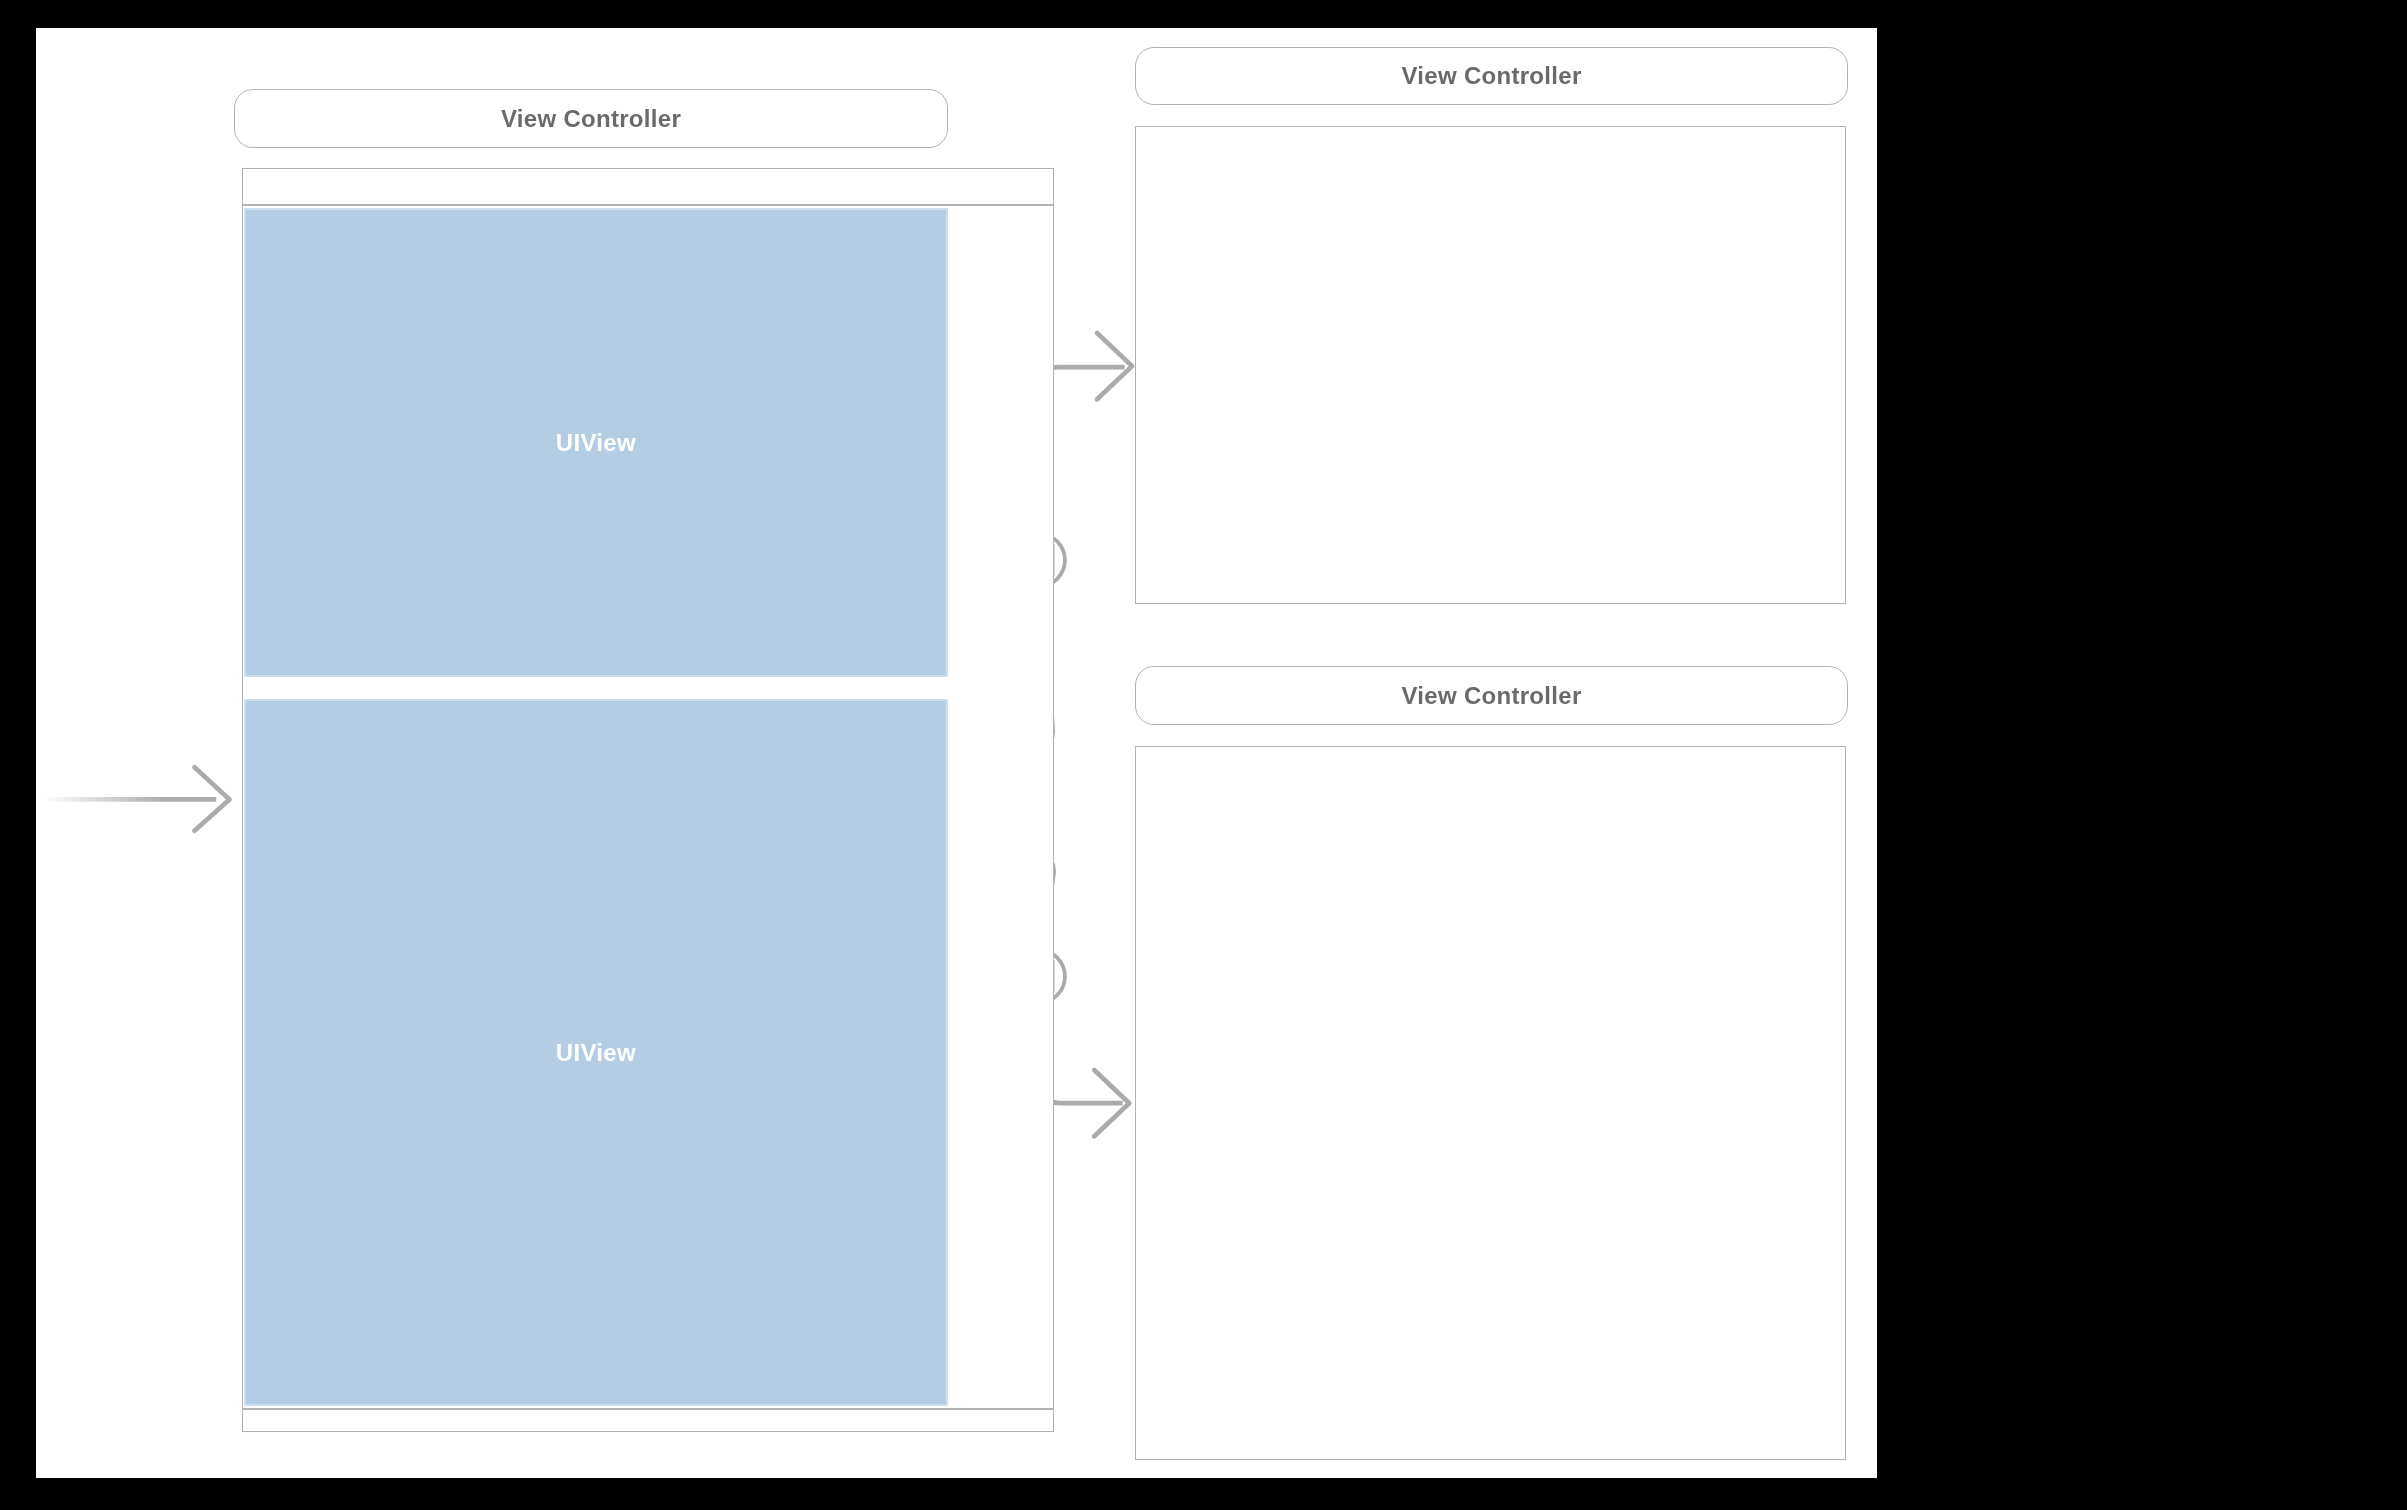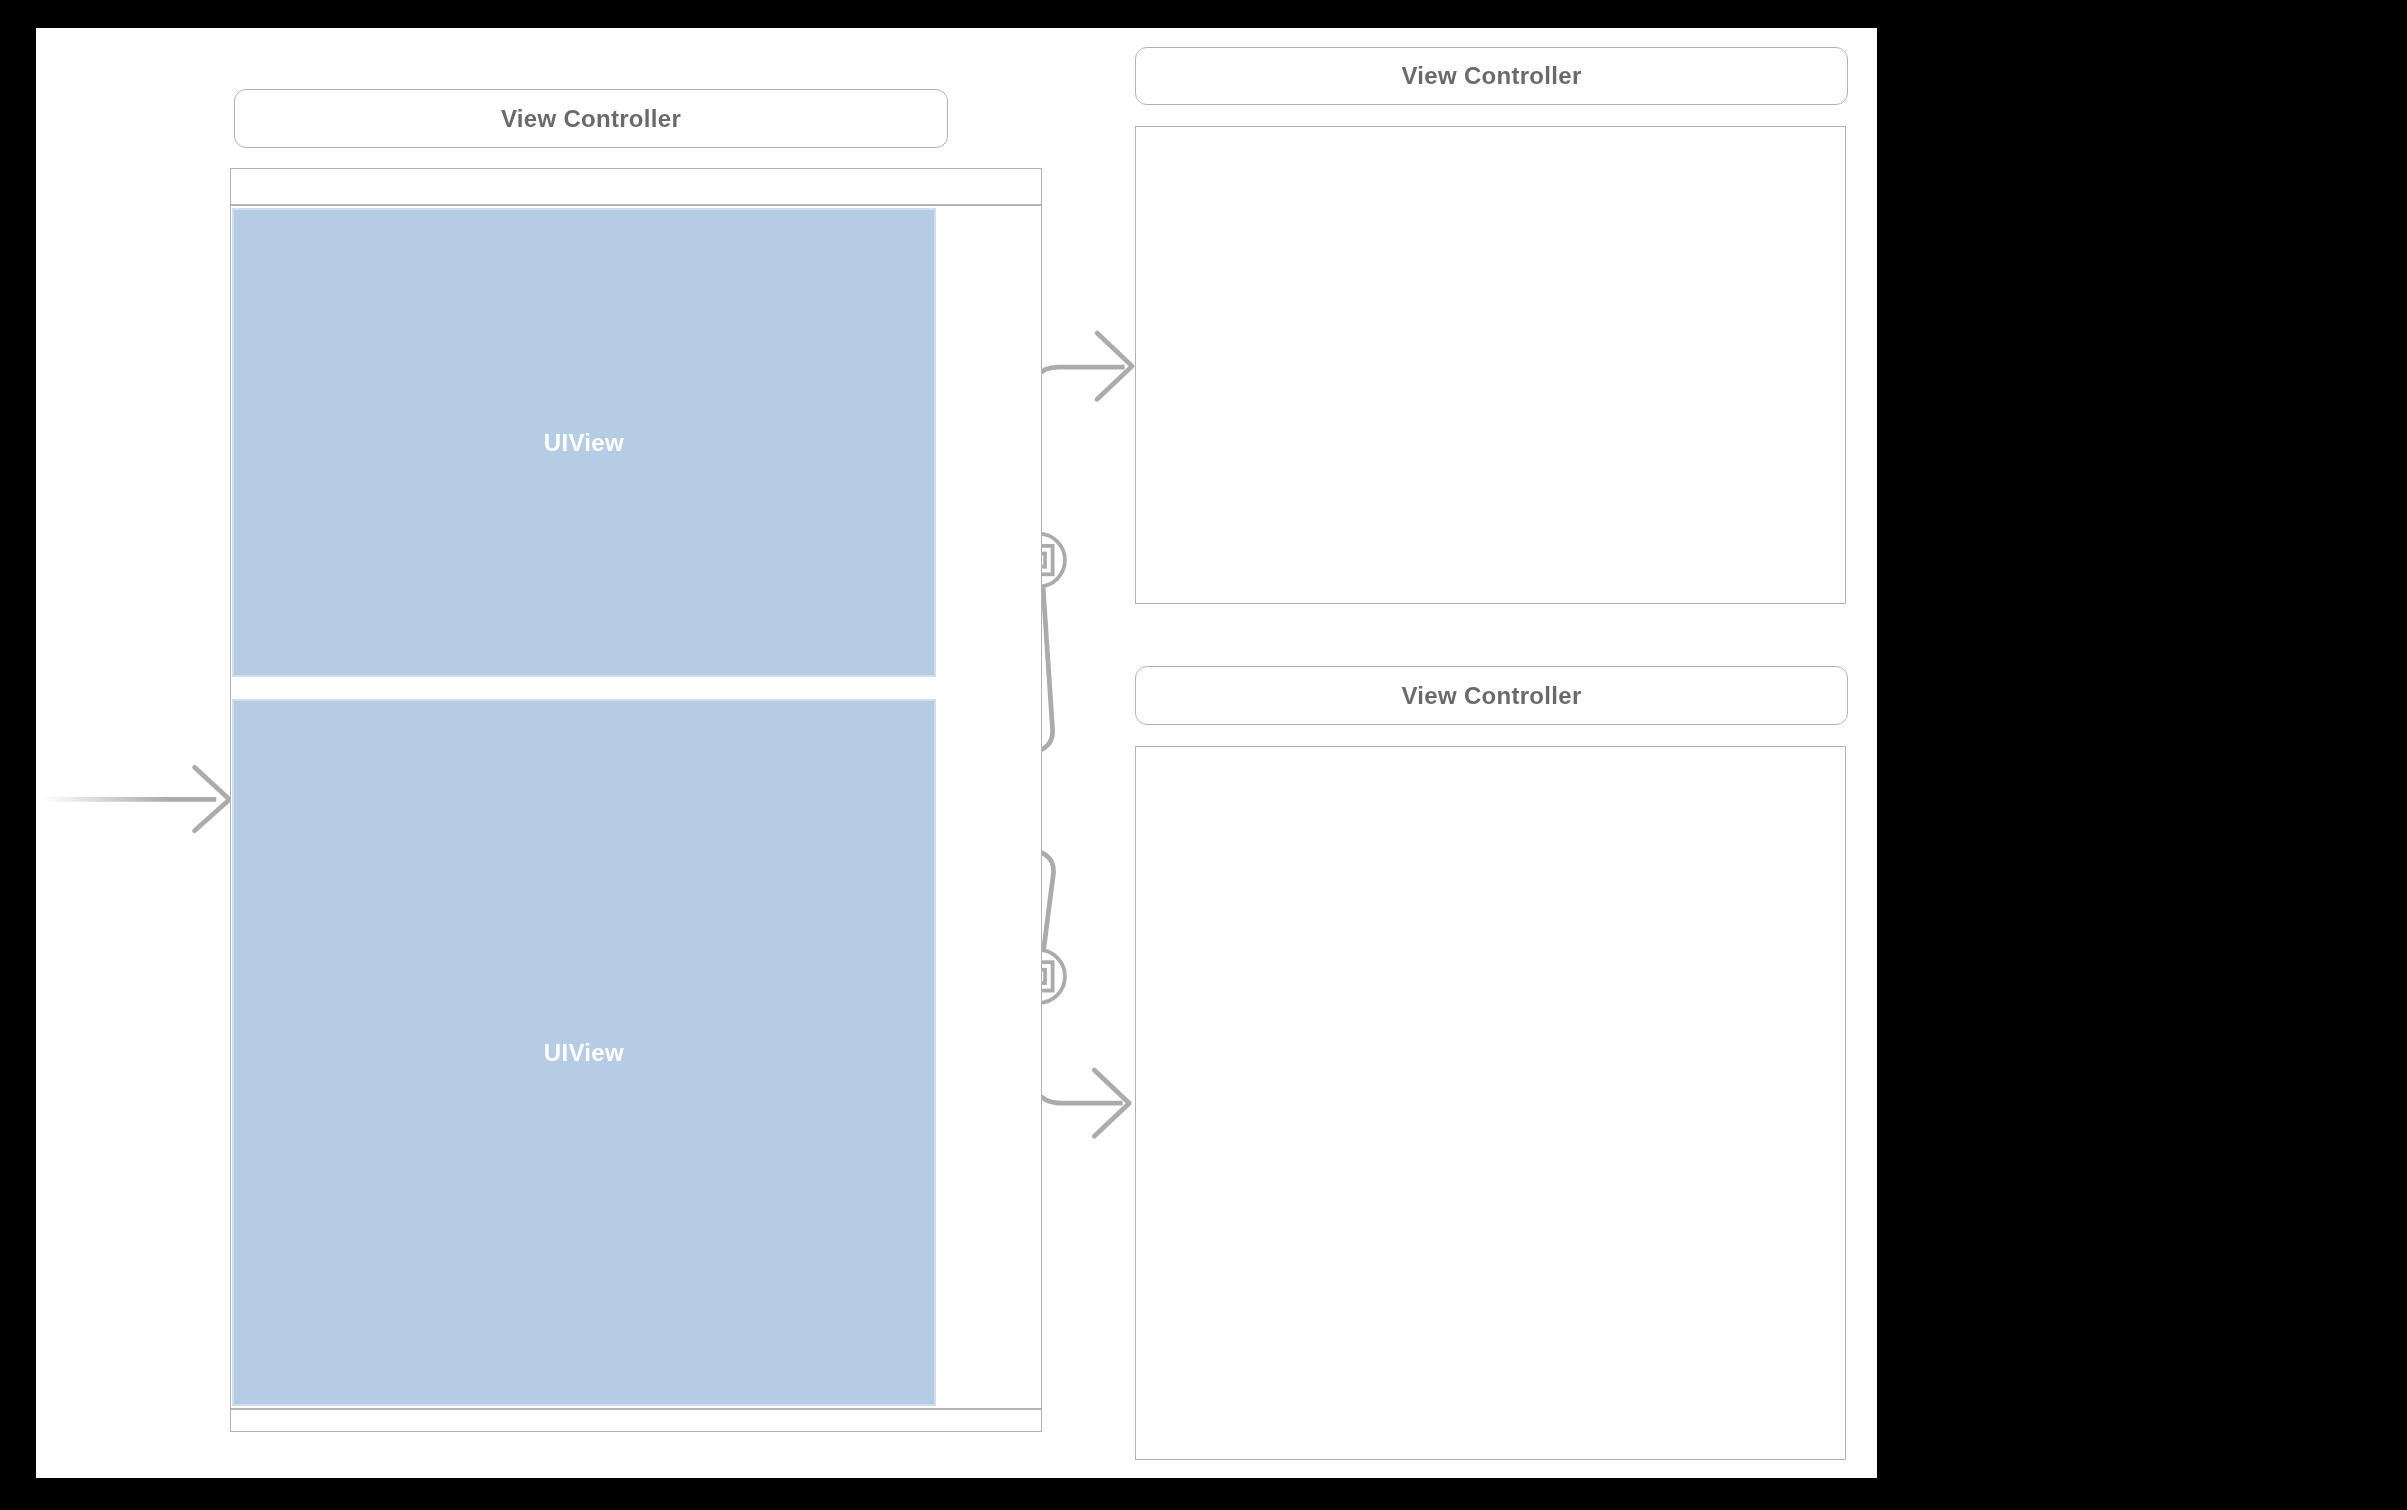--- a/index.html
+++ b/index.html
@@ -24,38 +24,38 @@
   .canvas{
     position:absolute;left:36px;top:28px;width:1841px;height:1450px;
     background:var(--canvas);
   }
   .wires{position:absolute;left:0;top:0;width:2408px;height:1510px;}
 
   .titlebar{
     position:absolute;
     background:var(--canvas);
     border:1.9px solid var(--frame_border_gray);
-    border-radius:12px;
+    border-radius:19px;
     display:flex;align-items:center;justify-content:center;
   }
   .titletext{
     color:var(--title_text_gray);
     font-size:24px;font-weight:700;letter-spacing:0.3px;
     white-space:nowrap;
   }
   .tb-left{left:234px;top:89px;width:714px;height:59px;}
   .tb-r1{left:1135px;top:47px;width:713px;height:58px;}
   .tb-r2{left:1135px;top:666px;width:713px;height:59px;}
 
   .frame{
     position:absolute;
     background:var(--canvas);
     border:1.9px solid var(--frame_border_gray);
   }
-  .fr-left{left:230px;top:168px;width:812px;height:1264px;}
+  .fr-left{left:242px;top:168px;width:812px;height:1264px;}
   .fr-r1{left:1135px;top:126px;width:711px;height:478px;}
   .fr-r2{left:1135px;top:746px;width:711px;height:714px;}
 
   .sep{
     position:absolute;left:0;right:0;height:1.9px;
     background:var(--frame_border_gray);
   }
   .sep-top{top:35px;}
   .sep-bottom{top:1239px;}
 

